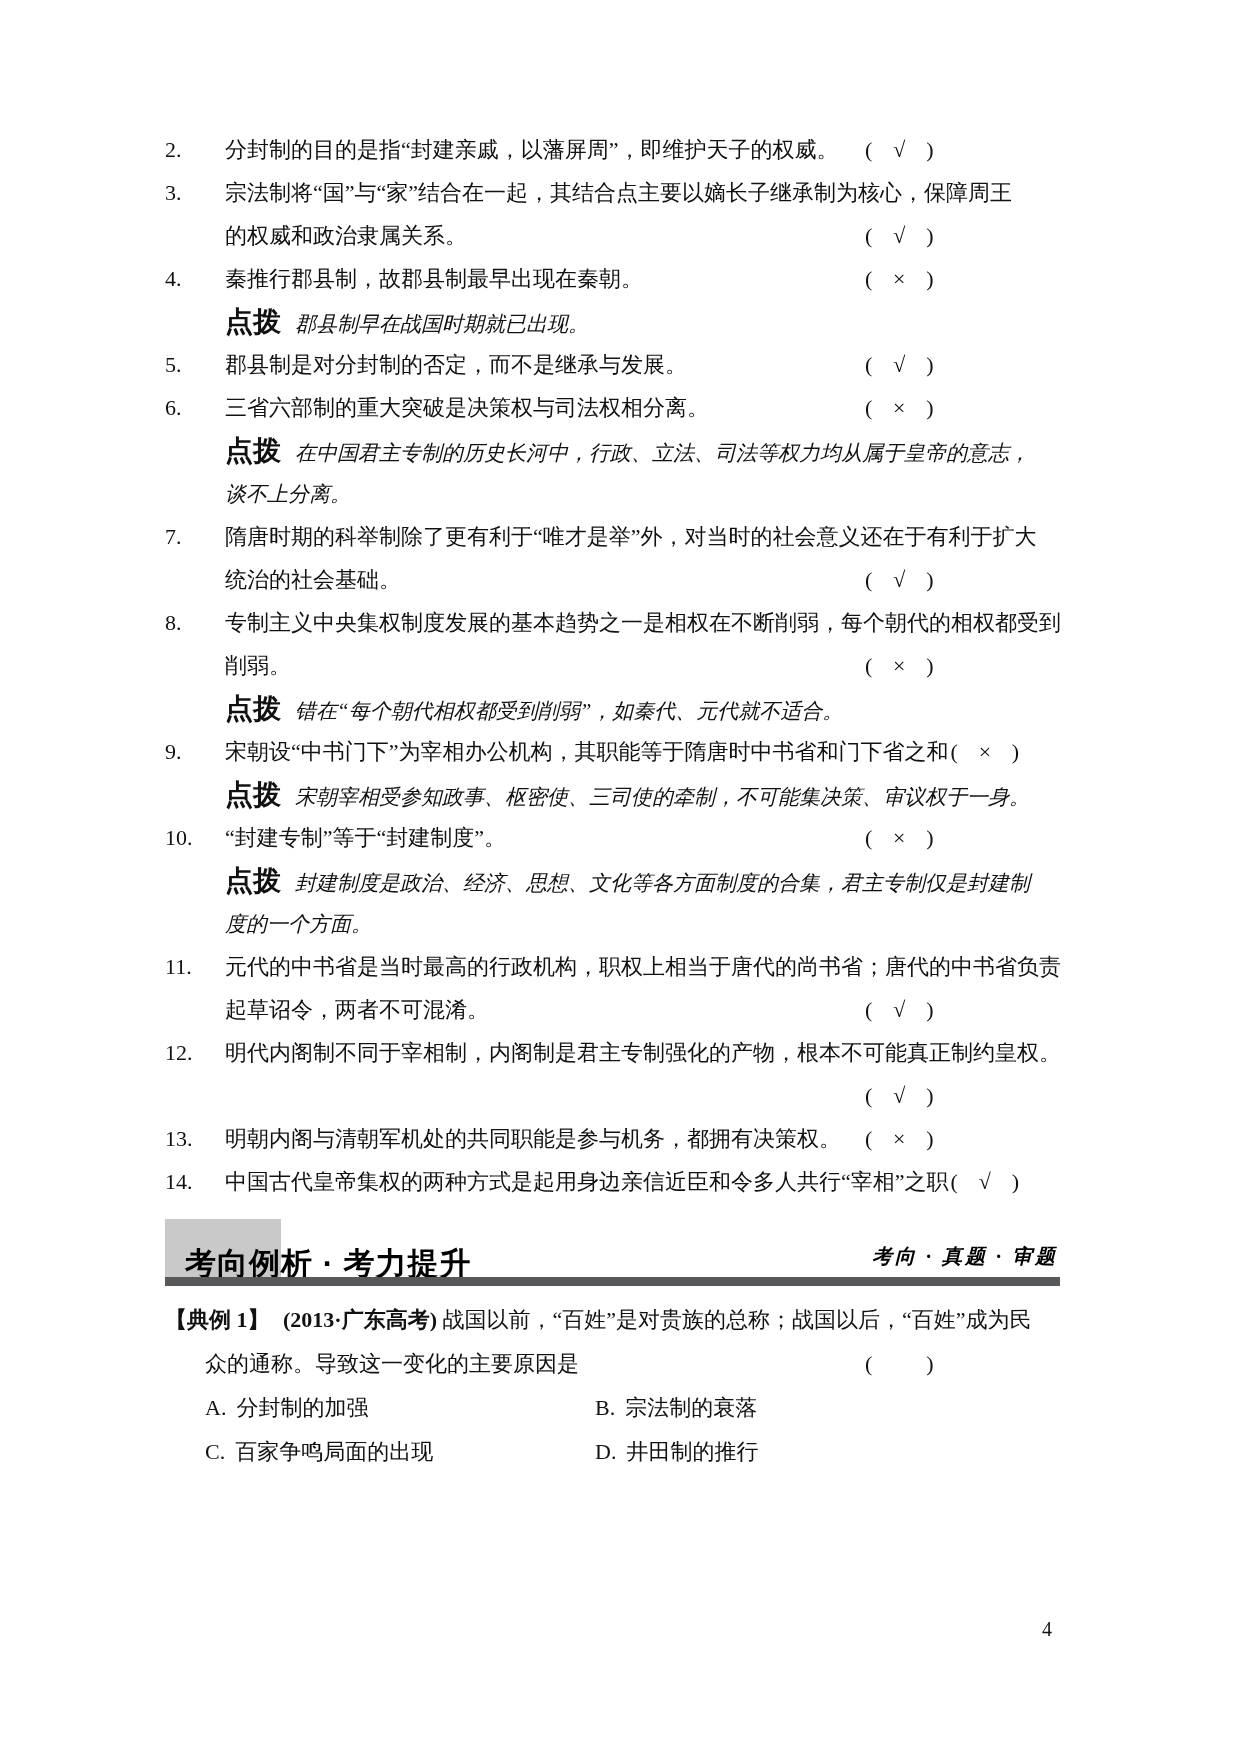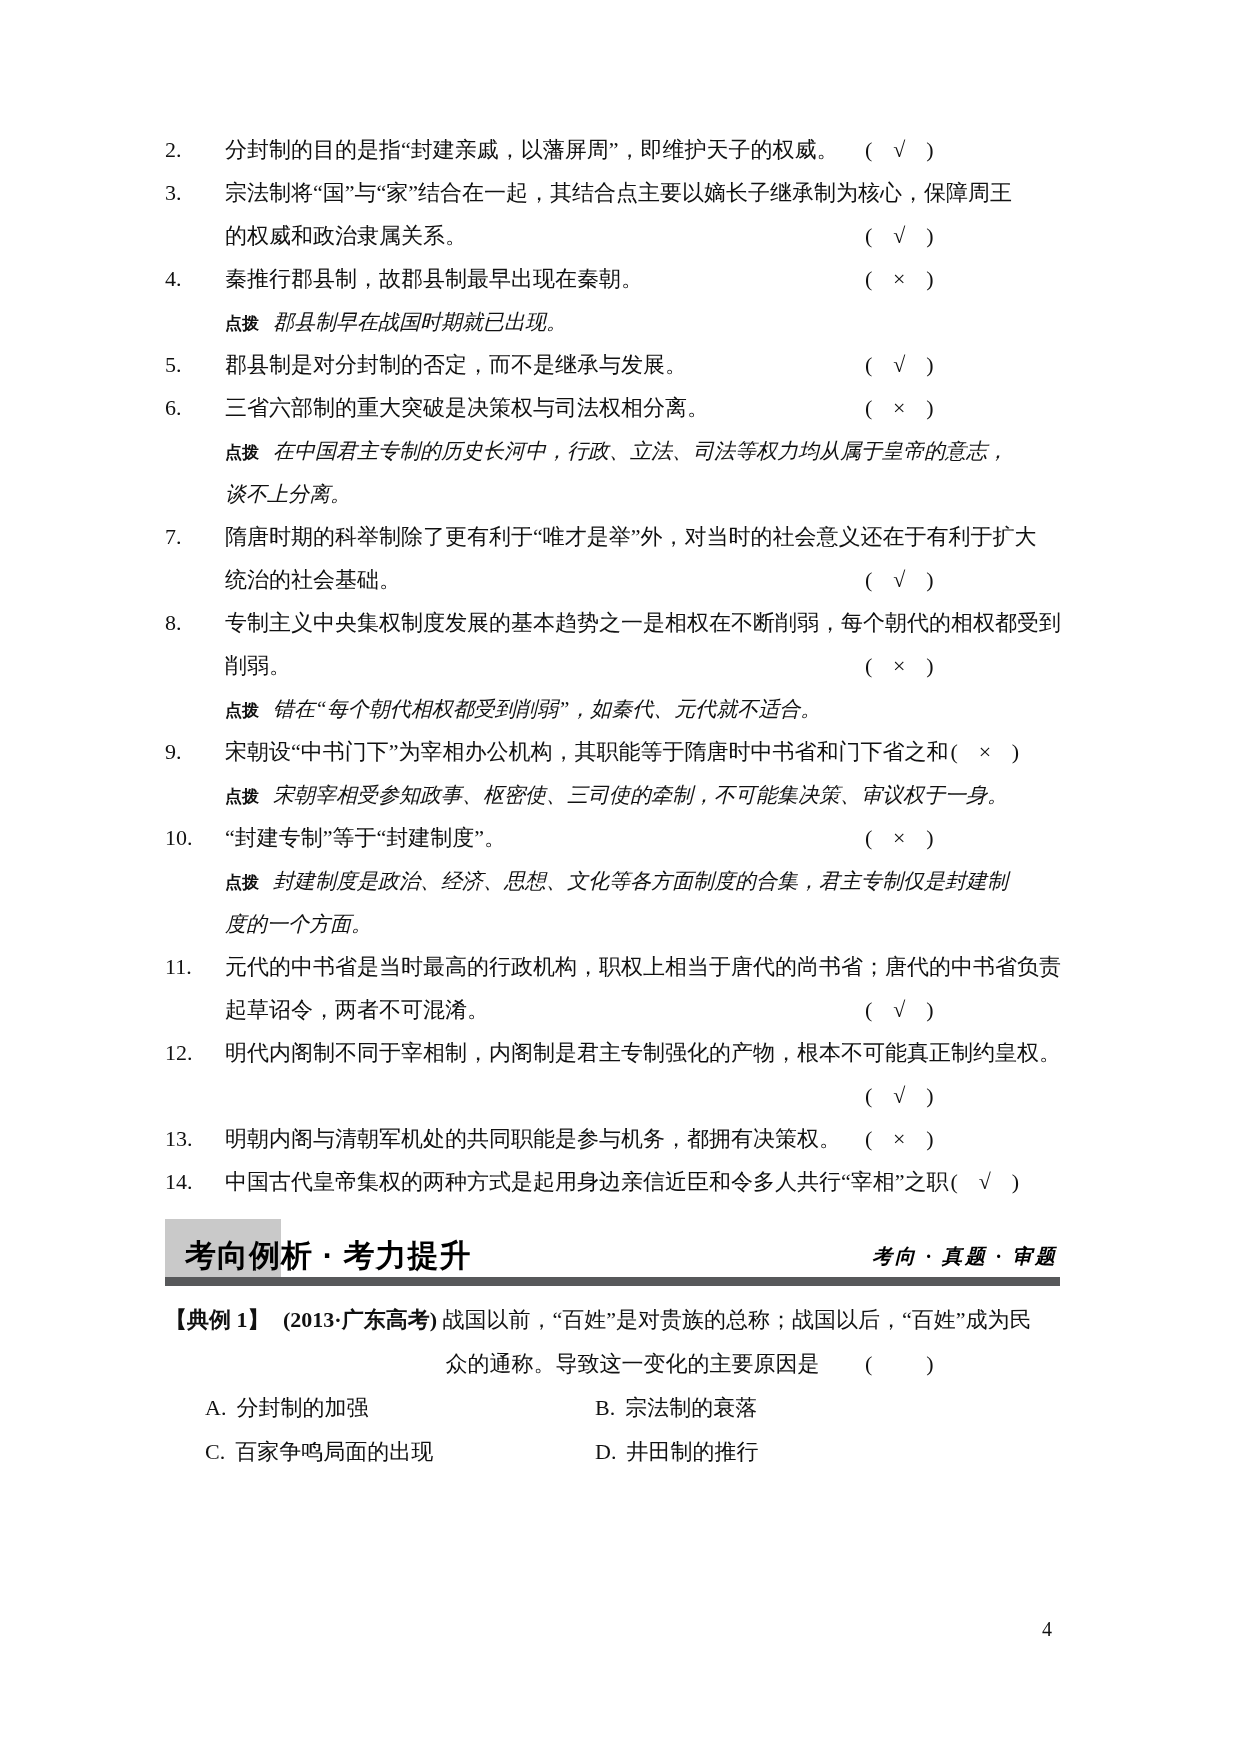--- a/index.html
+++ b/index.html
@@ -6,41 +6,41 @@
   body{
     width:1241px;height:1754px;background:#ffffff;position:relative;
     font-family:"Liberation Serif","DejaVu Serif",serif;color:#111;
     overflow:hidden;
   }
   .content{position:absolute;left:165px;top:128px;width:895px;}
   
   .q-line{position:relative;height:43px;line-height:43px;font-size:22px;white-space:nowrap;}
   .q-num{position:absolute;left:0;top:0;font-size:22px;}
   .q-body{margin-left:60px;}
-  .tip-label{font-family:Liberation Serif, serif;font-weight:bold;font-size:17px;}
+  .tip-label{font-family:Liberation Serif, serif;font-weight:bold;font-size:28px;}
   .tip-text{font-style:italic;font-size:21px;margin-left:14px;}
   .tip-cont{font-style:italic;font-size:21px;}
   .answer-abs{position:absolute;left:700px;top:0;}
   .answer-inline{margin-left:2px;}
   .mark-box{display:inline-block;width:54px;text-align:center;}
   
   .banner{position:relative;height:67px;margin-top:16px;}
   .gray-box{position:absolute;left:0;top:0;width:116px;height:58px;background:#c9c9c9;}
-  .banner-title{position:absolute;left:20px;top:16px;font-family:"Liberation Sans","DejaVu Sans",sans-serif;font-weight:bold;font-size:31px;color:#000;letter-spacing:1px;}
+  .banner-title{position:absolute;left:20px;top:24px;font-family:"Liberation Sans","DejaVu Sans",sans-serif;font-weight:bold;font-size:31px;color:#000;letter-spacing:1px;}
   .banner-bar{position:absolute;left:0;top:58px;width:100%;height:9px;background:#57585a;}
   .banner-slogan{position:absolute;right:2px;top:24px;font-size:20px;font-weight:bold;font-style:italic;letter-spacing:3px;color:#000;}
   
   .section-head{margin-top:26px;height:32px;line-height:32px;font-family:"Liberation Sans","DejaVu Sans",sans-serif;font-weight:bold;font-size:22px;color:#000;white-space:nowrap;}
   .section-label{margin-right:14px;}
   
   .example{margin-top:12px;font-size:22px;}
   .ex-line{position:relative;height:44px;line-height:44px;white-space:nowrap;}
   .ex-tag,.ex-source{font-family:Liberation Serif, serif;font-weight:bold;}
   .ex-source{margin-left:8px;}
-  .ex-indent{padding-left:40px;text-align:center;}
+  .ex-indent{padding-left:40px;}
   .opt-row{position:relative;height:44px;line-height:44px;padding-left:40px;white-space:nowrap;}
   .opt-cell2{position:absolute;left:430px;top:0;}
   .opt-label{margin-right:10px;}
   .page-num{position:absolute;left:1042px;top:1618px;font-size:20px;}
 </style>
 </head>
 <body>
 
 <div class="content">
 

